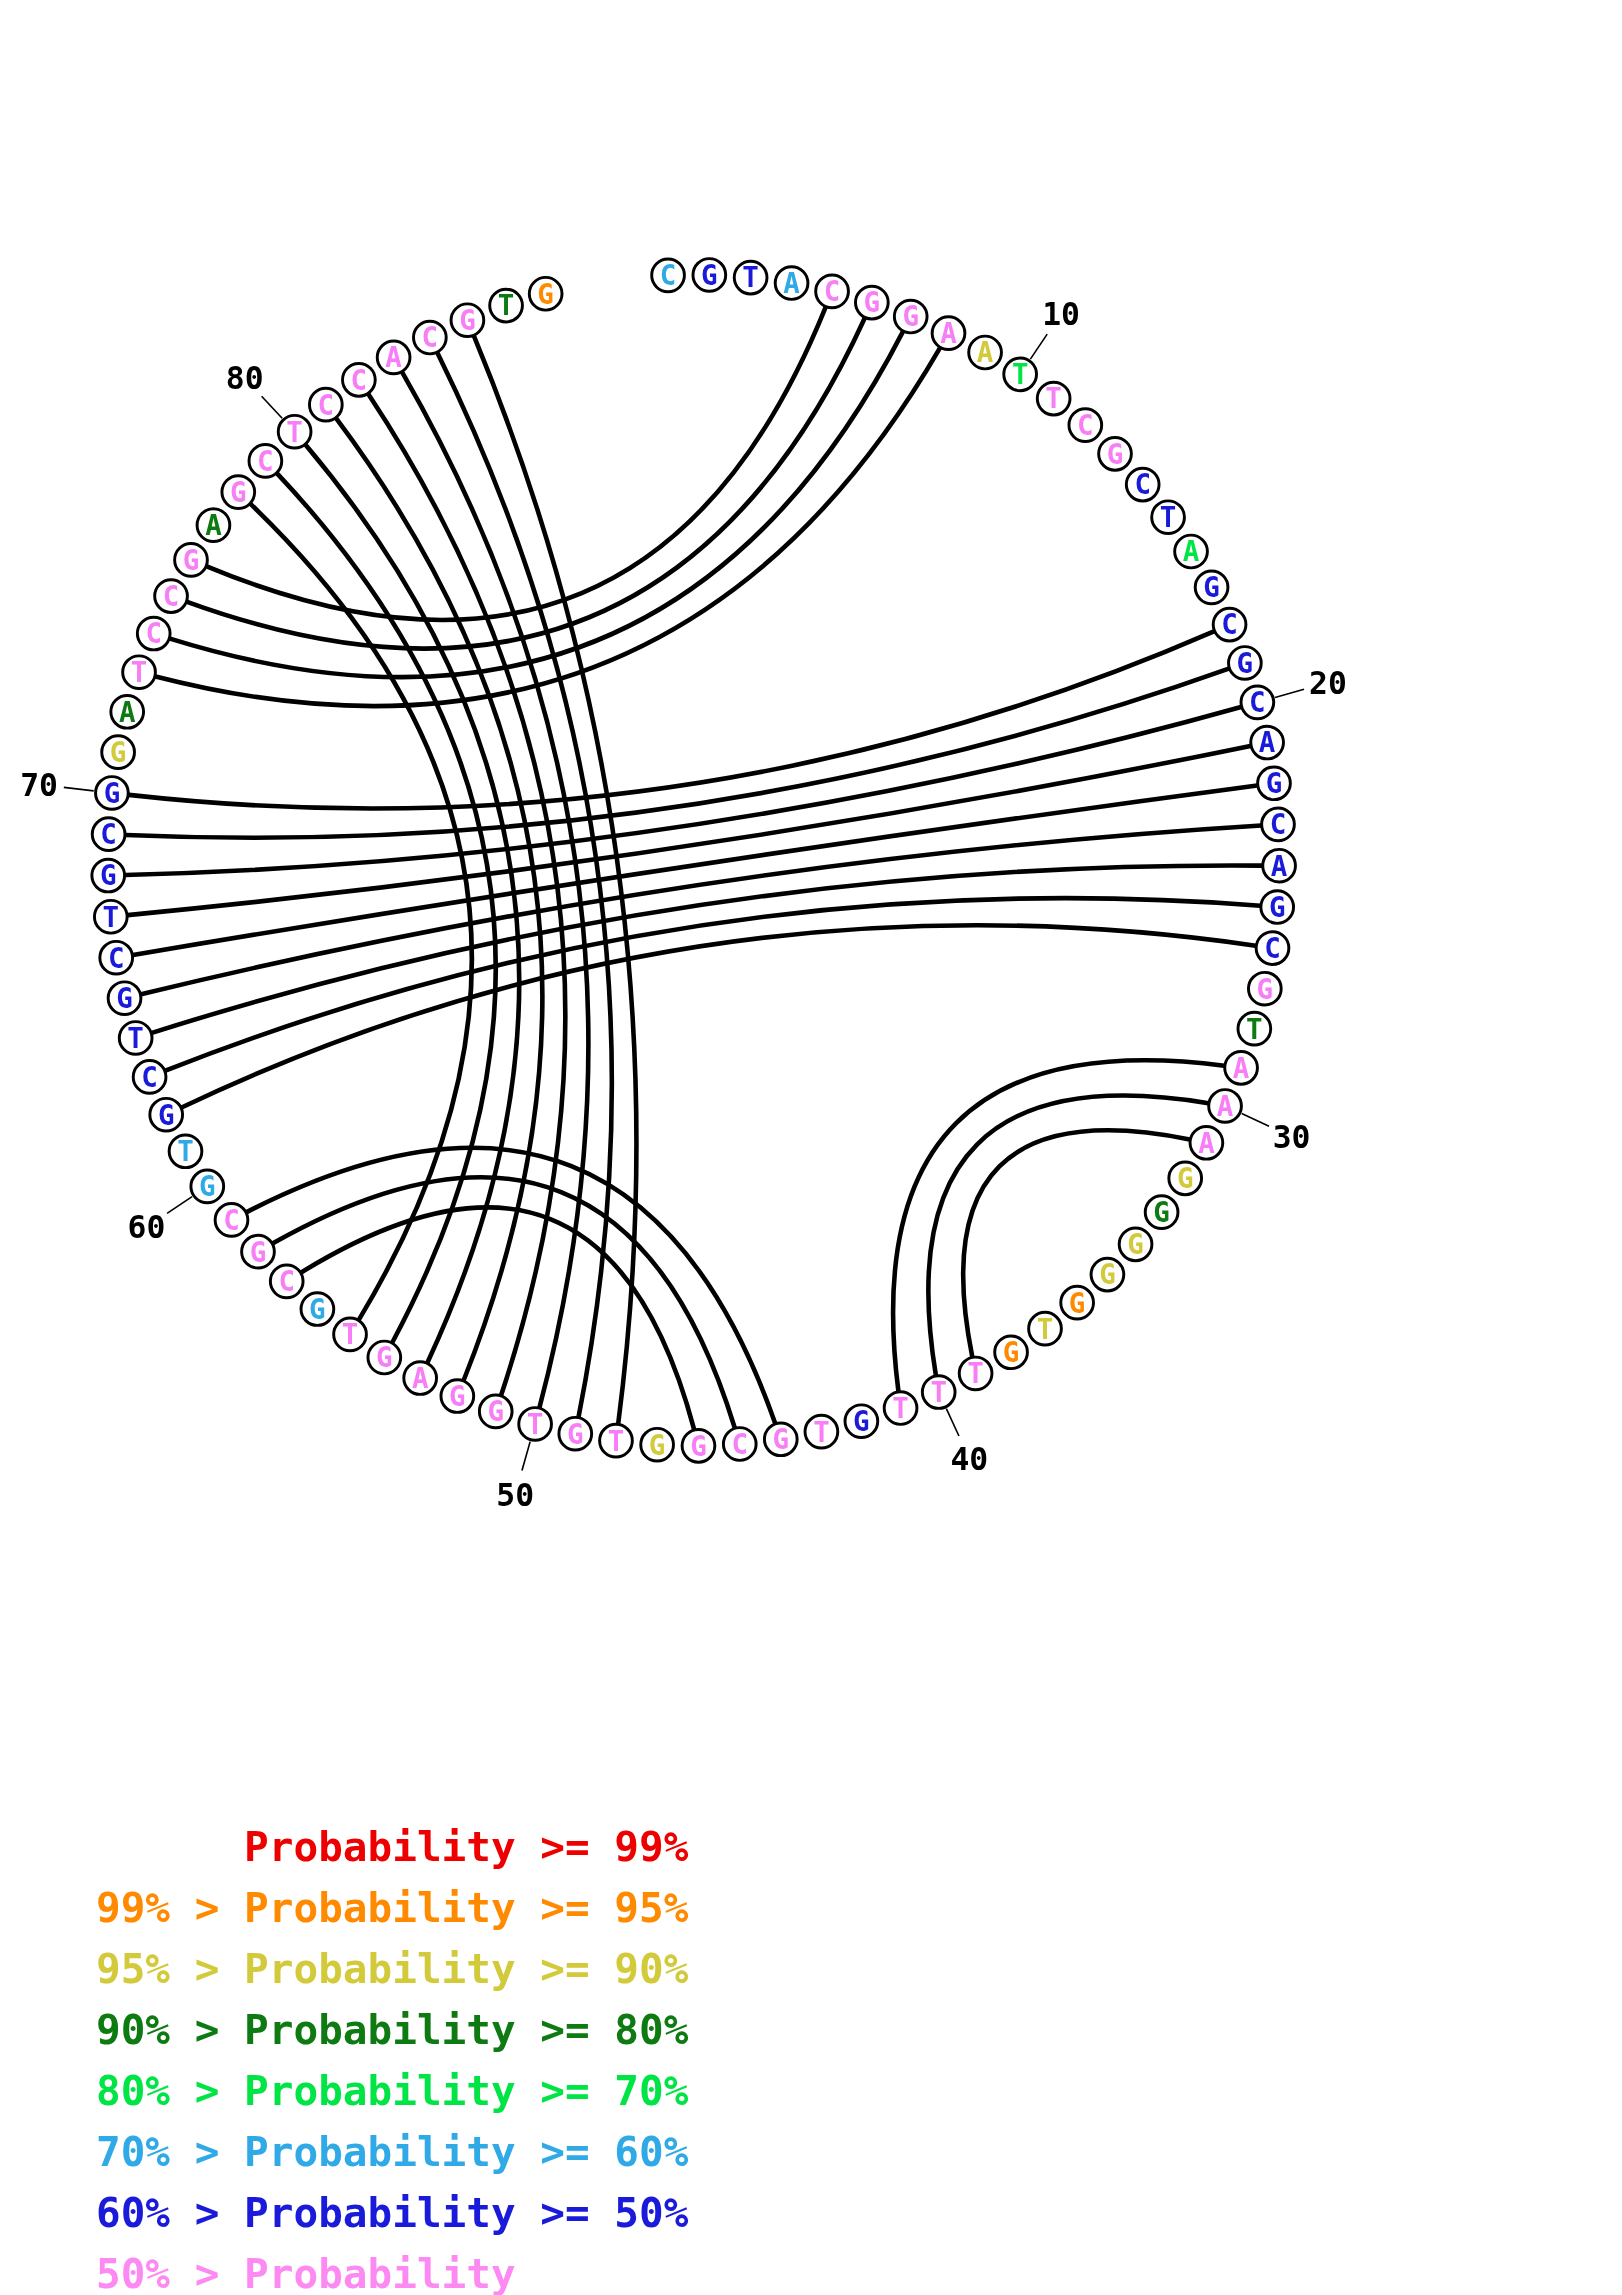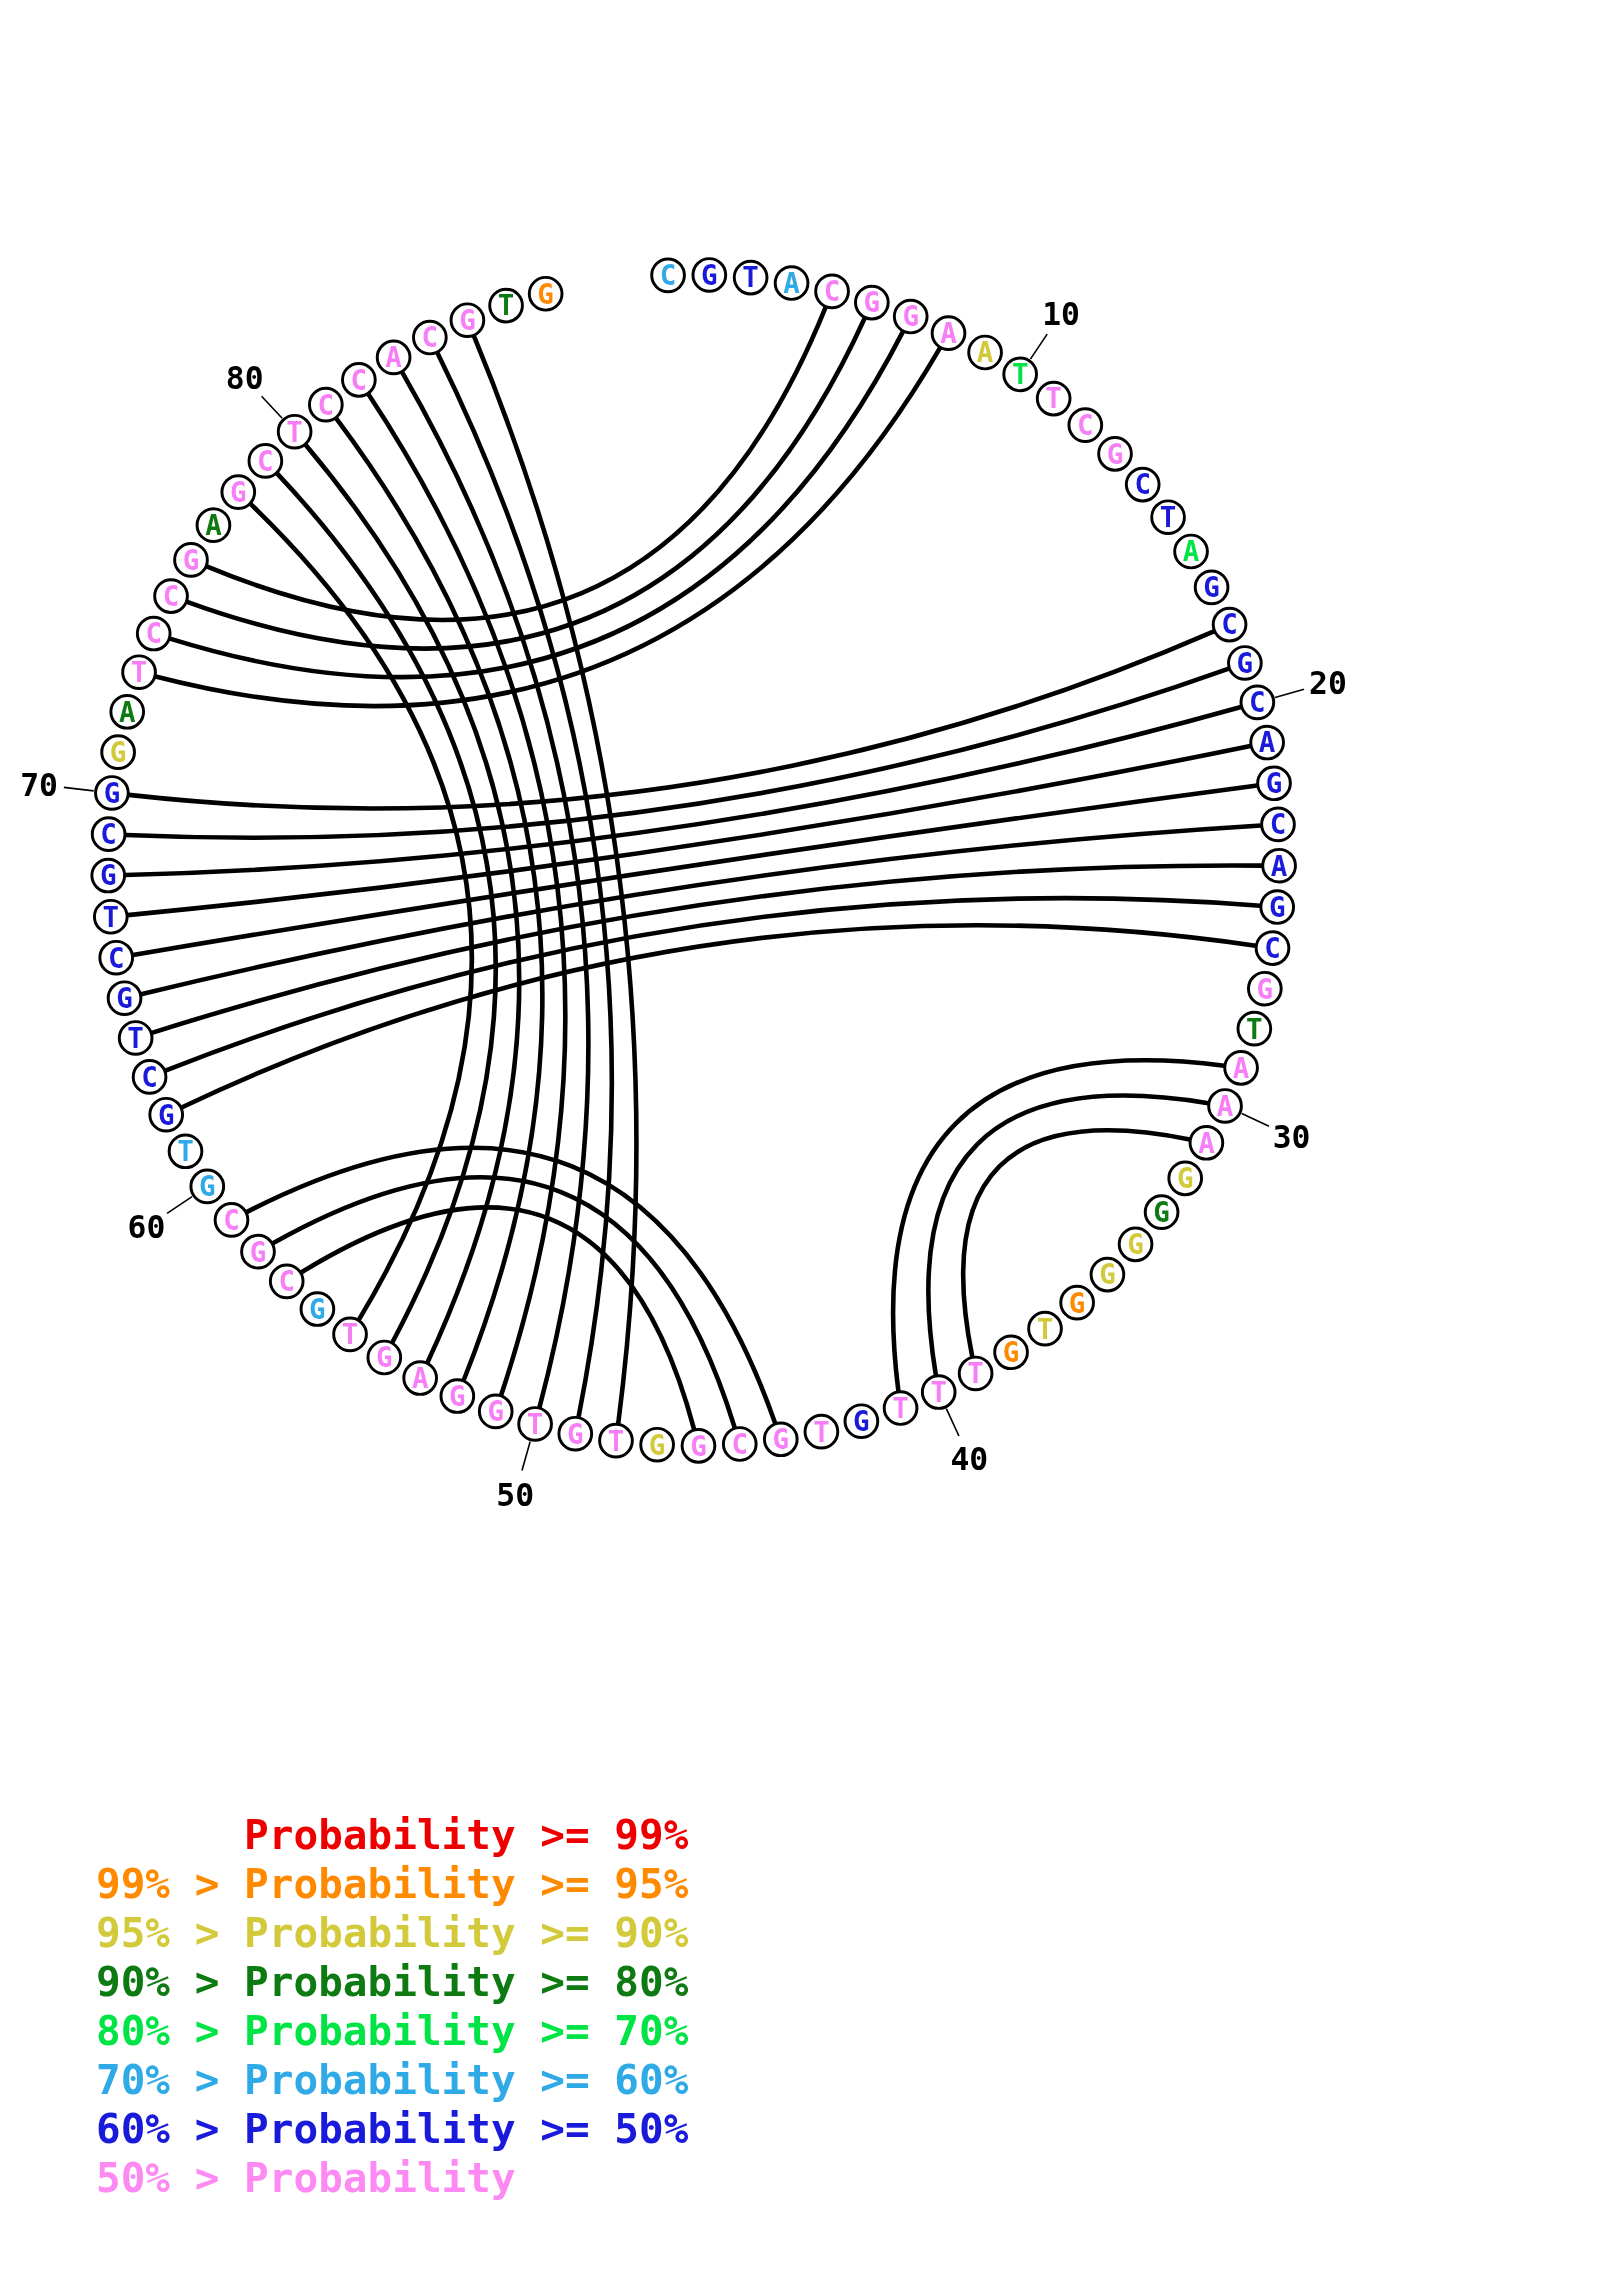--- a/index.html
+++ b/index.html
@@ -5,21 +5,21 @@
   html,body{margin:0;padding:0;background:#ffffff;}
   body{width:1622px;height:2295px;position:relative;font-family:"DejaVu Sans Mono",monospace;}
   .page{position:absolute;inset:0;background:#fff;overflow:hidden;}
   svg{position:absolute;left:0;top:0;}
   .legend{
     position:absolute;left:96px;top:1811px;
     font-family:"DejaVu Sans Mono",monospace;
     font-weight:bold;font-size:41px;line-height:49px;
     white-space:pre;
   }
-  .legend-row{white-space:pre;}
+  .legend-row{white-space:pre;margin-top:12px;}
   .timestamp{
     position:absolute;left:97px;top:2220px;
     font-family:"DejaVu Sans Mono",monospace;
     font-weight:bold;font-size:39px;color:#000000;
     white-space:pre;
   }
 </style>
 </head>
 <body>
 

